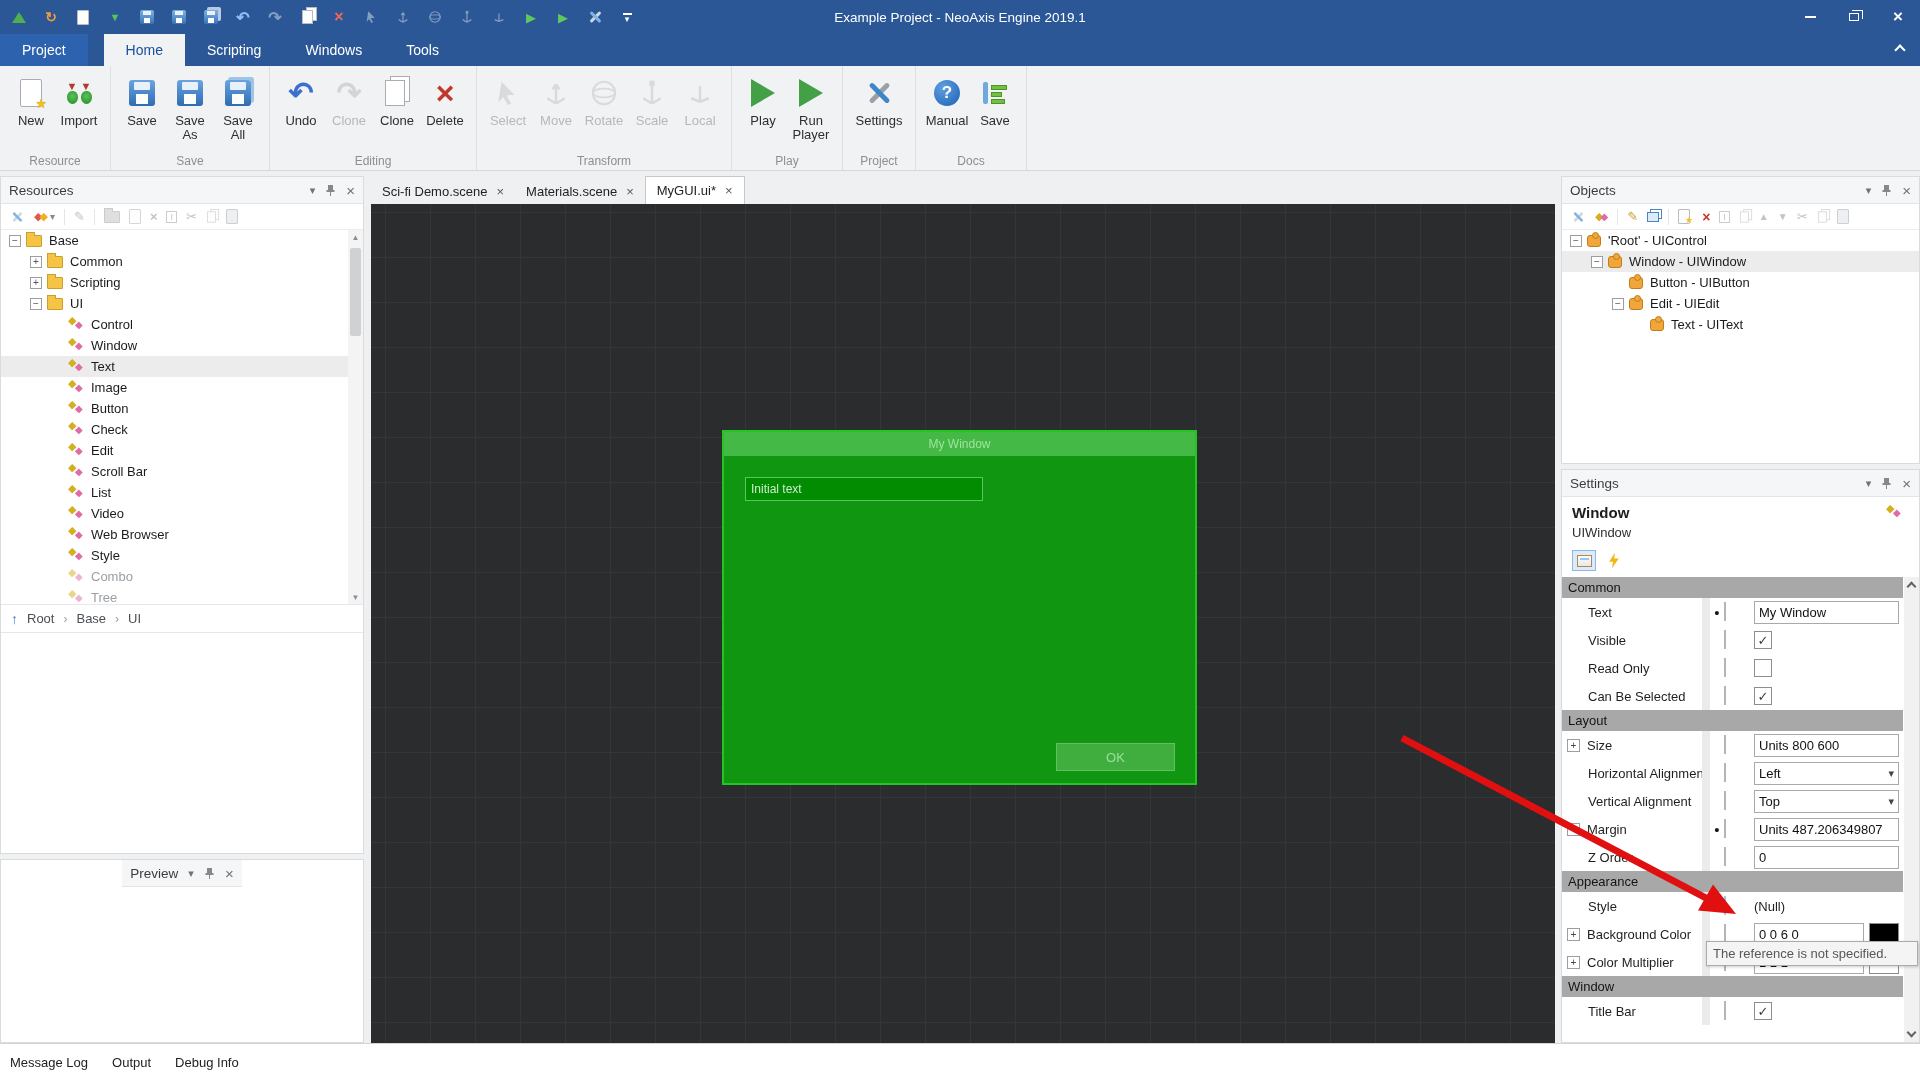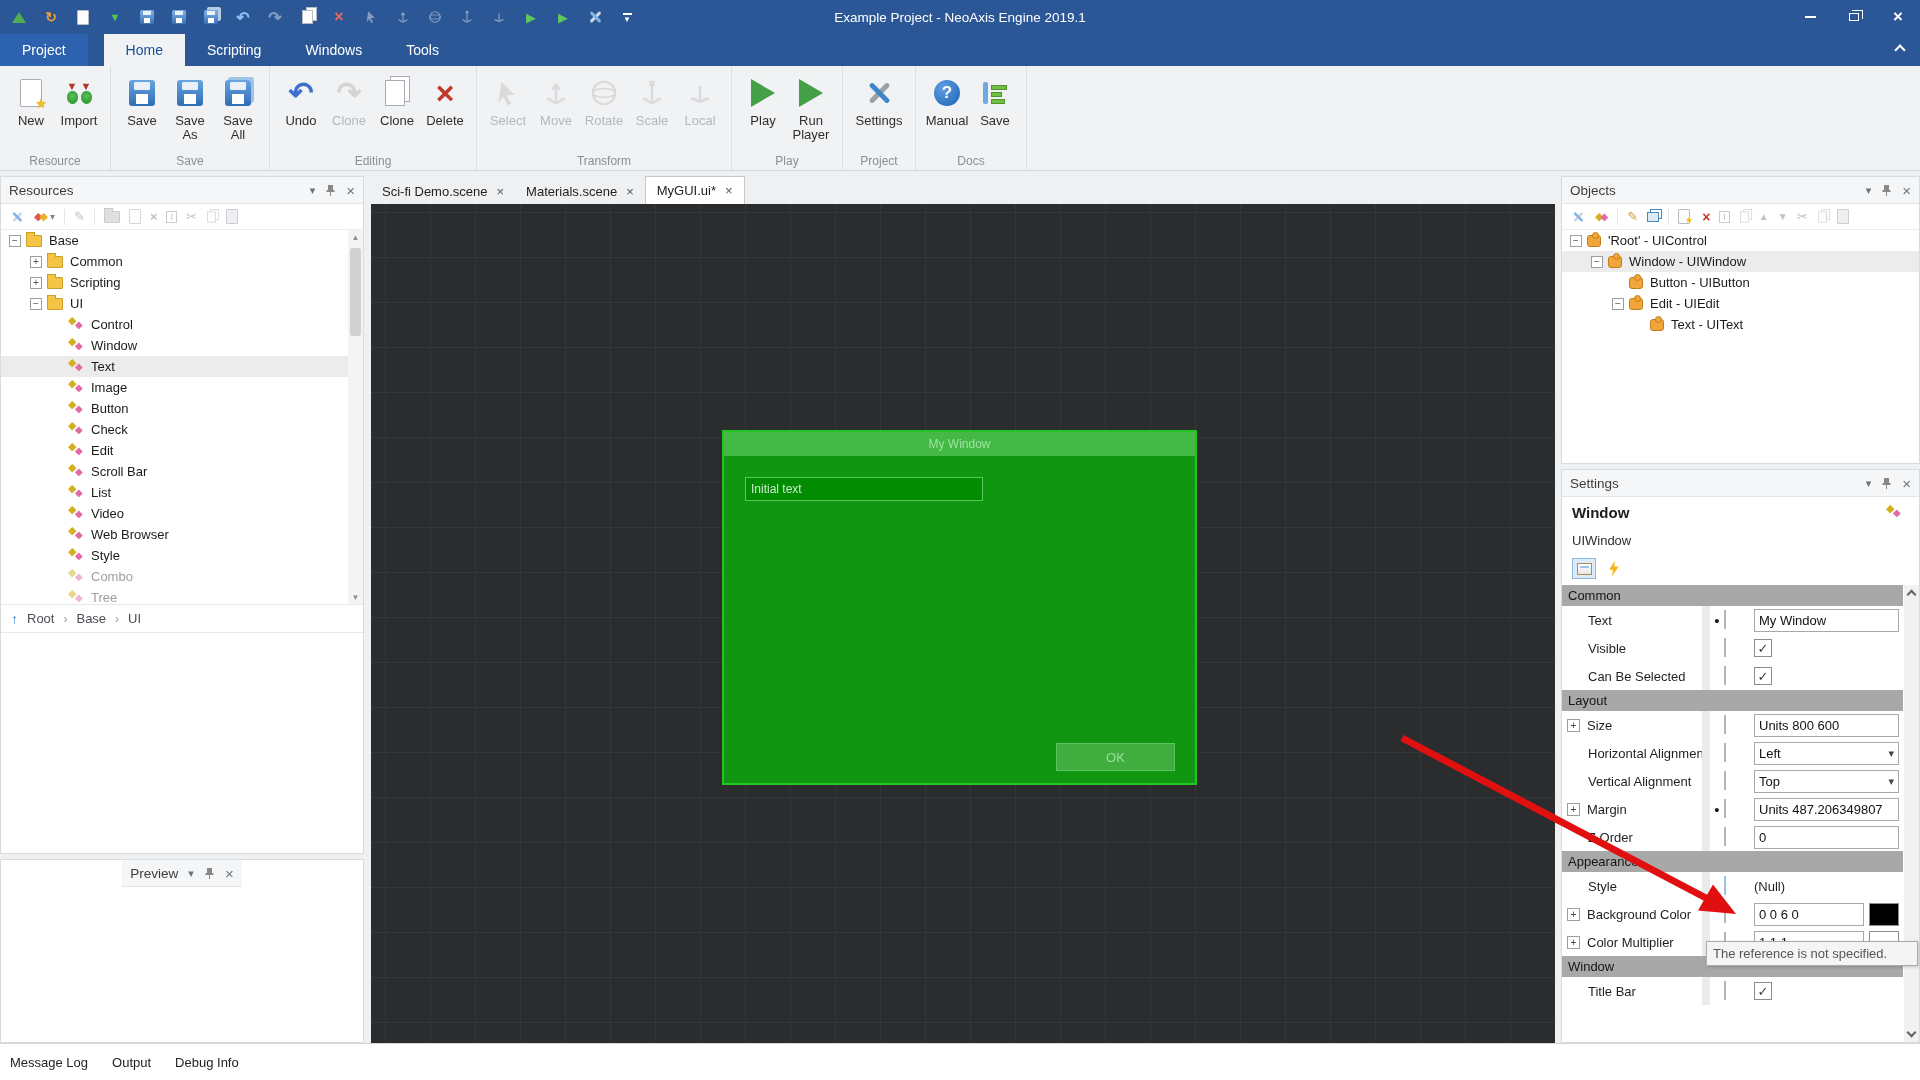--- a/index.html
+++ b/index.html
@@ -137,21 +137,21 @@
     background-size:45px 45px; background-position:14px 8px; overflow:hidden; }
 
   .gwin { position:absolute; left:351px; top:226px; width:475px; height:355px; background:#119611; border:2px solid #22c522; }
   .gwin-title { height:24px; background:#45b945; display:flex; align-items:center; justify-content:center; font-size:12px; color:#9fe49f; }
   .gedit { position:absolute; left:21px; top:45px; width:238px; height:24px; background:#018c01; border:1px solid #58c858; display:flex; align-items:center; padding-left:5px; font-size:12px; color:#cdeccd; }
   .gok { position:absolute; left:332px; top:311px; width:119px; height:28px; background:#3fae3f; border:1px solid #5cc45c; display:flex; align-items:center; justify-content:center; font-size:13px; color:#9bdf9b; }
 
   
   .set-head { padding:7px 10px 4px 10px; position:relative; flex:none; }
   .set-name { font-size:15px; font-weight:bold; color:#1c1c1c; }
-  .set-type { font-size:13px; color:#2e2e2e; margin-top:12px; }
+  .set-type { font-size:13px; color:#2e2e2e; margin-top:4px; }
   .set-head .uidi { position:absolute; right:10px; top:8px; }
   .set-tabs { display:flex; gap:6px; padding:6px 10px 6px 10px; flex:none; }
   .stab { width:24px; height:21px; display:flex; align-items:center; justify-content:center; border:1px solid transparent; }
   .stab.sel { border-color:#8fb8e0; background:#ddeafa; }
   .stab .propsheet { width:15px; height:12px; background:linear-gradient(#fdfdfd,#e8e8e8); border:1px solid #b08a4e; position:relative; }
   .stab .propsheet::before { content:""; position:absolute; left:2px; top:2px; right:2px; height:2px; background:#9ec4e8; }
   .stab .bolt { width:12px; height:16px; background:#f2b616; clip-path:polygon(58% 0, 10% 58%, 42% 58%, 32% 100%, 90% 38%, 52% 38%); }
 
   .pgrid { position:relative; flex:1; padding-right:16px; overflow:hidden; background:#fff; }
   .pcat { height:21px; background:#a8a8a8; color:#141414; font-size:13px; display:flex; align-items:center; padding-left:6px; }
@@ -785,20 +785,29 @@
             <span class="psep"></span>
             <span class="pbullet"></span>
           <span><span class="pmini"></span></span>
           <span class="pval">
               <span class="cbx">
                 <span>✓</span>
               </span>
             </span>
         </div>
         <div class="prow">
+          <span class="plabel">Read Only</span>
+            <span class="psep"></span>
+            <span class="pbullet"></span>
+          <span><span class="pmini"></span></span>
+          <span class="pval">
+              <span class="cbx"></span>
+            </span>
+        </div>
+        <div class="prow">
           <span class="plabel">Can Be Selected</span>
             <span class="psep"></span>
             <span class="pbullet"></span>
           <span><span class="pmini"></span></span>
           <span class="pval">
               <span class="cbx">
                 <span>✓</span>
               </span>
             </span>
         </div>

